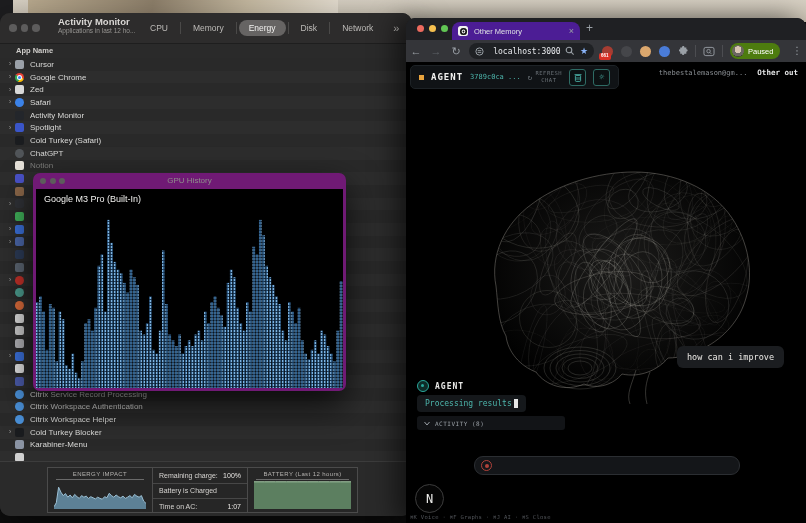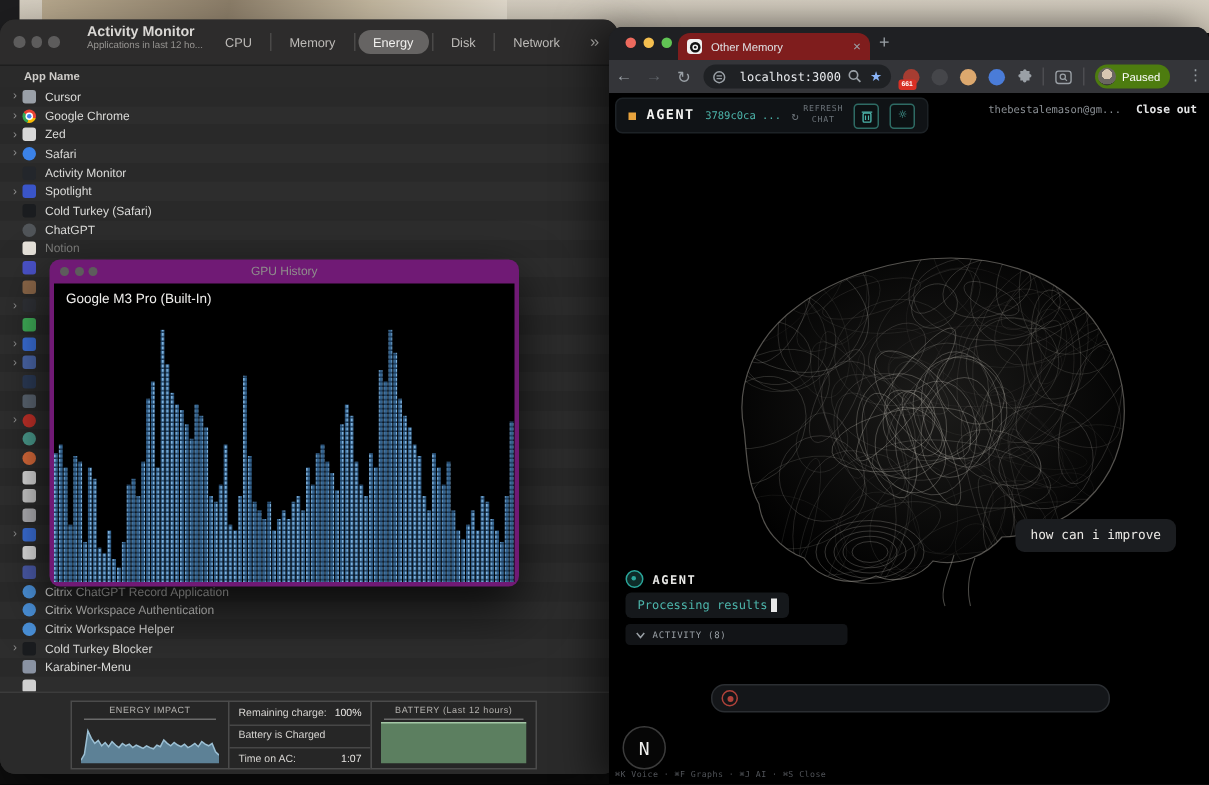--- a/index.html
+++ b/index.html
@@ -71,21 +71,21 @@
   .gpu-title{text-align:center;font-size:8px;color:#8f8e8c;line-height:16px;}
   .gpu-content{position:absolute;left:3px;top:16px;width:307px;height:199px;background:#000;}
   .gpu-device{position:absolute;left:8px;top:5px;font-size:9px;color:#f0efed;}
 
   
   .chrome{position:absolute;left:406px;top:18px;width:400px;height:505px;background:#202124;
     border-radius:9px 9px 0 0;box-shadow:-10px 0 26px rgba(0,0,0,.55);overflow:hidden;}
   .tabstrip{position:relative;height:22px;background:#1f2023;}
   .chrome .lights{left:11px;top:7px;gap:5px;}
   .chrome .light{width:7px;height:7px;}
-  .ctab{position:absolute;left:46px;top:4px;width:128px;height:18px;background:#7f1d1d;
+  .ctab{position:absolute;left:46px;top:4px;width:128px;height:18px;background:#4c1d95;
     border-radius:8px 8px 0 0;display:flex;align-items:center;padding:0 6px;box-sizing:border-box;}
   .fav{width:10px;height:10px;border-radius:2.5px;background:#f2f2f2;position:relative;flex:0 0 auto;}
   .fav:after{content:"";position:absolute;left:1.5px;top:1.5px;width:7px;height:7px;border-radius:50%;
     background:#111;box-shadow:inset 0 0 0 1.6px #111,inset 0 0 0 2.6px #f2f2f2;}
   .ctab-title{font-size:7.5px;color:#dfe1e4;margin-left:6px;flex:1;white-space:nowrap;overflow:hidden;}
   .ctab-close{font-size:9px;color:#9aa0a6;margin-left:4px;}
   .newtab{position:absolute;left:180px;top:3px;font-size:12px;color:#9aa0a6;}
   .toolbar{position:relative;height:22px;background:#343539;display:flex;align-items:center;}
   .nav-ic{font-size:11px;color:#9aa0a6;width:20px;text-align:center;}
   .nav-ic.dim{color:#5f6368;}
@@ -325,21 +325,21 @@
           <span class="app-label"></span>
         </div>
         <div class="app-row">
           <span class="disc"></span>
           <span class="app-icon" style="background: rgb(74, 90, 168);"></span>
           <span class="app-label"></span>
         </div>
         <div class="app-row">
           <span class="disc"></span>
           <span class="app-icon round" style="background: rgb(74, 144, 216);"></span>
-          <span class="app-label">Citrix ChatGPT Record Application</span>
+          <span class="app-label">Citrix Service Record Processing</span>
         </div>
         <div class="app-row">
           <span class="disc"></span>
           <span class="app-icon round" style="background: rgb(74, 144, 216);"></span>
           <span class="app-label">Citrix Workspace Authentication</span>
         </div>
         <div class="app-row">
           <span class="disc"></span>
           <span class="app-icon round" style="background: rgb(74, 144, 216);"></span>
           <span class="app-label">Citrix Workspace Helper</span>
@@ -593,21 +593,21 @@
             <line x1="5" y1="4" x2="5" y2="7" stroke="#4db6ac" stroke-width="0.8"></line>
           </svg>
         </span>
         <span class="tealbtn">
             <span>☼</span>
           </span>
       </div>
 
       <div class="account">
         <span class="email">thebestalemason@gm...</span>
-        <span class="signout">Close out</span>
+        <span class="signout">Other out</span>
       </div>
 
       <div class="brain-wrap">
         <svg id="brain" width="300" height="262" viewBox="0 0 300 262">
             <defs>
               <clipPath id="brainClip">
                 <path d="M28 142 C22 112,36 80,64 60 C90 40,130 28,166 28 C206 28,244 44,264 74 C280 98,286 128,278 154 C272 176,256 194,236 204 C226 210,212 214,200 214 C190 226,172 234,154 230 C146 240,130 246,116 240 C98 248,78 242,68 228 C52 222,40 208,38 192 C30 178,30 160,28 142 Z"></path>
               </clipPath>
               <radialGradient id="bg" cx="50%" cy="45%" r="60%">
                 <stop offset="0%" stop-color="rgba(175,172,163,0.16)"></stop>

